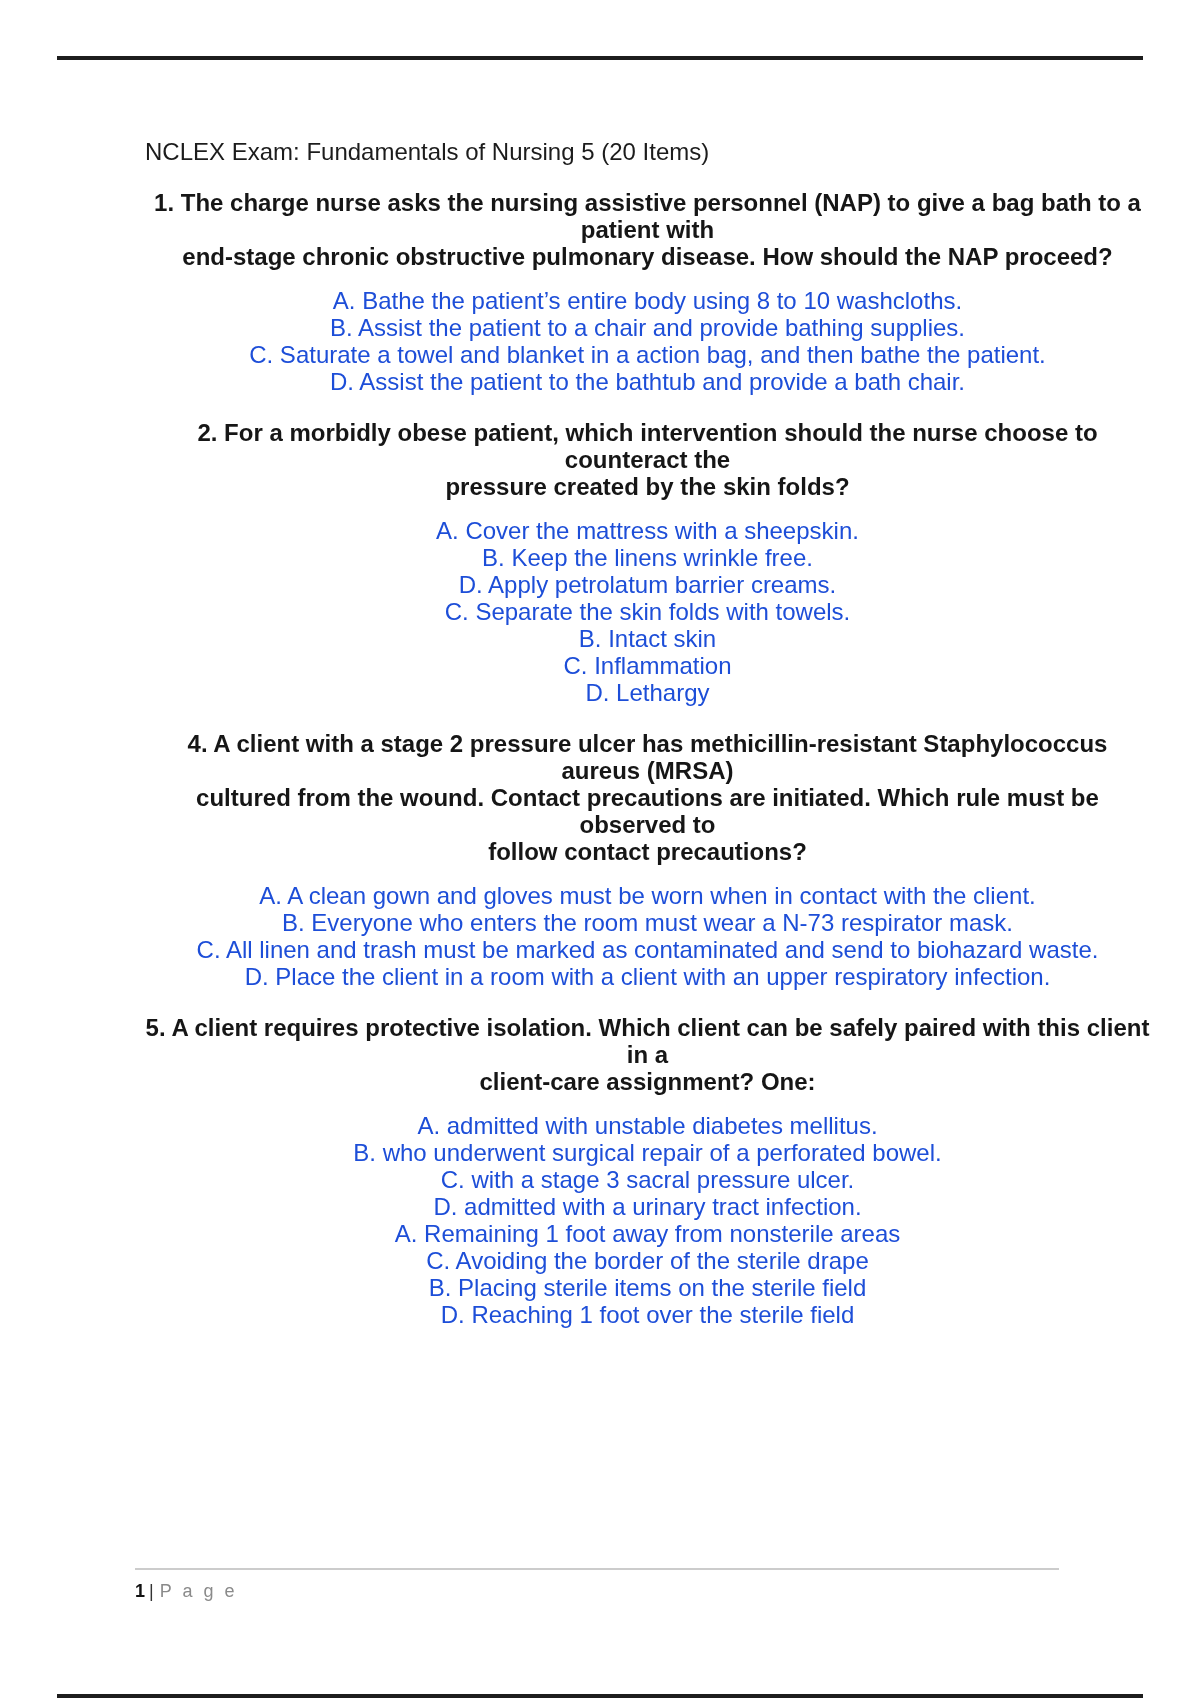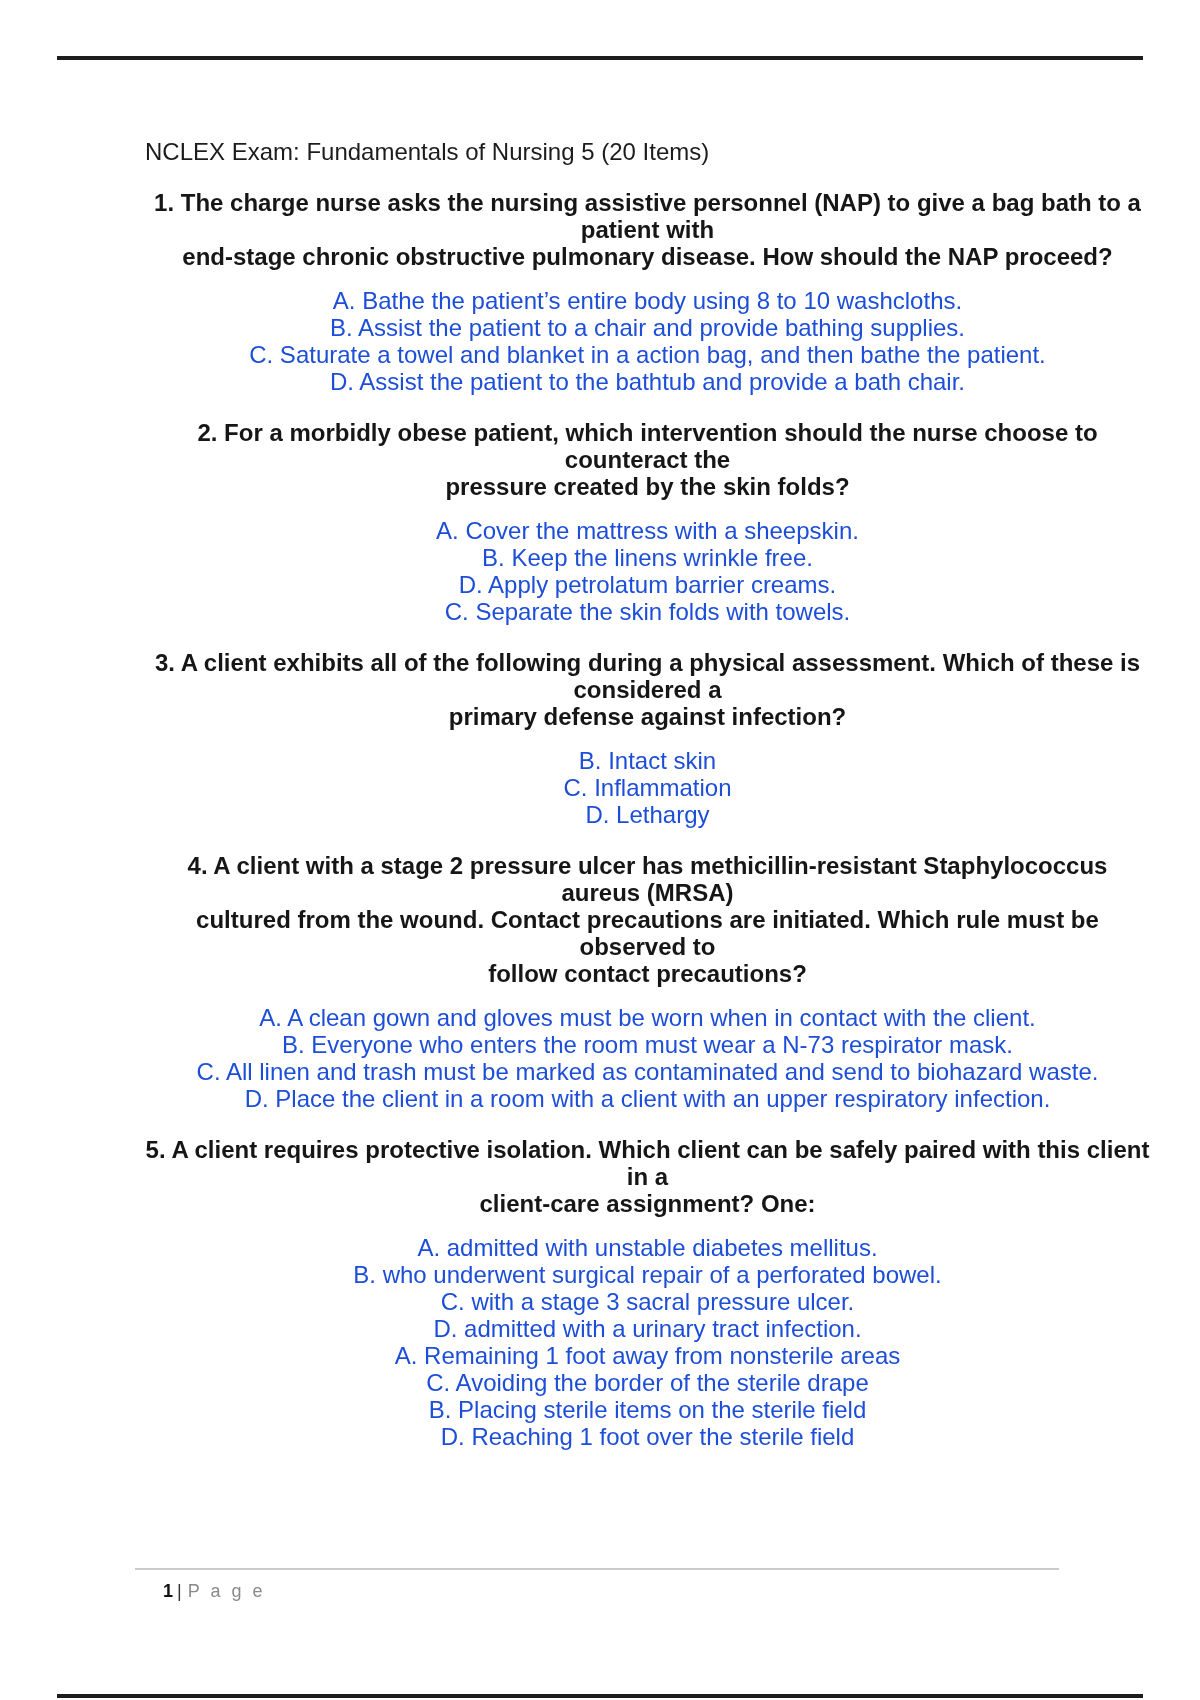--- a/index.html
+++ b/index.html
@@ -57,21 +57,20 @@
     width: 924px;
     height: 2px;
     background: #cccccc;
   }
   .footer {
     position: absolute;
     left: 135px;
     top: 1578px;
     font-size: 18px;
     line-height: 26px;
-    margin-left: 28px;
   }
   .footer .page-num {
     font-weight: 700;
     color: #111111;
   }
   .footer .divider {
     color: #333333;
     margin: 0 6px 0 4px;
     font-weight: 400;
   }
@@ -103,22 +102,20 @@
     <div class="question-block">
       <p class="question-stem">2. For a morbidly obese patient, which intervention should the nurse choose to counteract the
 pressure created by the skin folds?</p>
       <div class="option-line">A. Cover the mattress with a sheepskin.</div>
       <div class="option-line">B. Keep the linens wrinkle free.</div>
       <div class="option-line">D. Apply petrolatum barrier creams.</div>
       <div class="option-line">C. Separate the skin folds with towels.</div>
     </div>
 
     <div class="question-block">
-      <p class="question-stem">3. A client exhibits all of the following during a physical assessment. Which of these is considered a
-primary defense against infection?</p>
       <div class="option-line">B. Intact skin</div>
       <div class="option-line">C. Inflammation</div>
       <div class="option-line">D. Lethargy</div>
     </div>
 
     <div class="question-block">
       <p class="question-stem">4. A client with a stage 2 pressure ulcer has methicillin-resistant Staphylococcus aureus (MRSA)
 cultured from the wound. Contact precautions are initiated. Which rule must be observed to
 follow contact precautions?</p>
       <div class="option-line">A. A clean gown and gloves must be worn when in contact with the client.</div>

